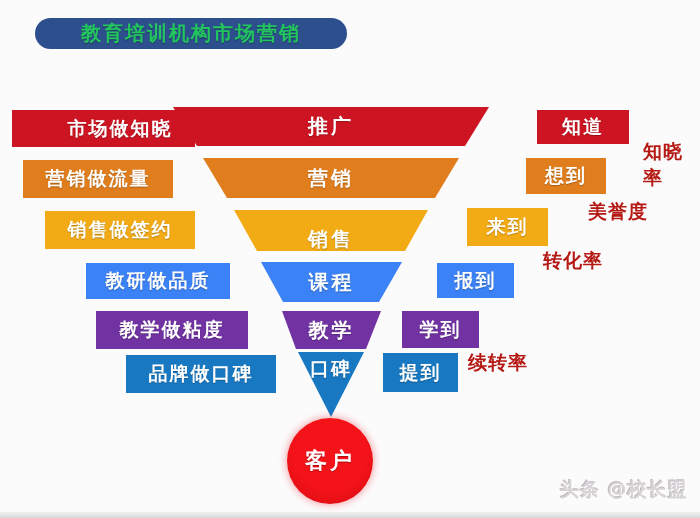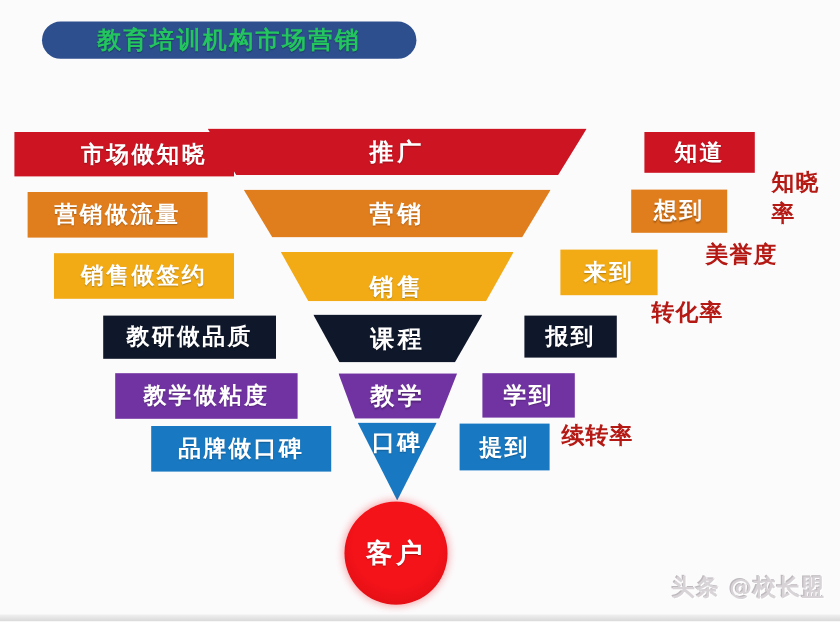--- a/index.html
+++ b/index.html
@@ -38,21 +38,21 @@
   .rb0{left:537px;top:110px;width:92px;height:34px;}
   .rb1{left:495px;top:158px;width:80px;height:36px;margin-left:31px;}
   .rb2{left:467px;top:208px;width:81px;height:38px;}
   .rb3{left:437px;top:263px;width:77px;height:35px;}
   .rb4{left:402px;top:311px;width:77px;height:37px;}
   .rb5{left:383px;top:353px;width:75px;height:39px;}
 
   .c-red{background:#cd1422;}
   .c-orange{background:#e07d1d;}
   .c-yellow{background:#f2ab15;}
-  .c-green{background:#0f172a;}
+  .c-green{background:#3b82f6;}
   .c-purple{background:#7132a2;}
   .c-blue{background:#1879c2;}
 
   
   .rate{position:absolute;color:#b41914;font-weight:bold;font-size:19px;letter-spacing:1px;}
   .rate0{left:643px;top:139px;}
   .rate1{left:588px;top:199px;}
   .rate2{left:543px;top:248px;}
   .rate3{left:500px;top:301px;}
   .rate4{left:468px;top:350px;}

